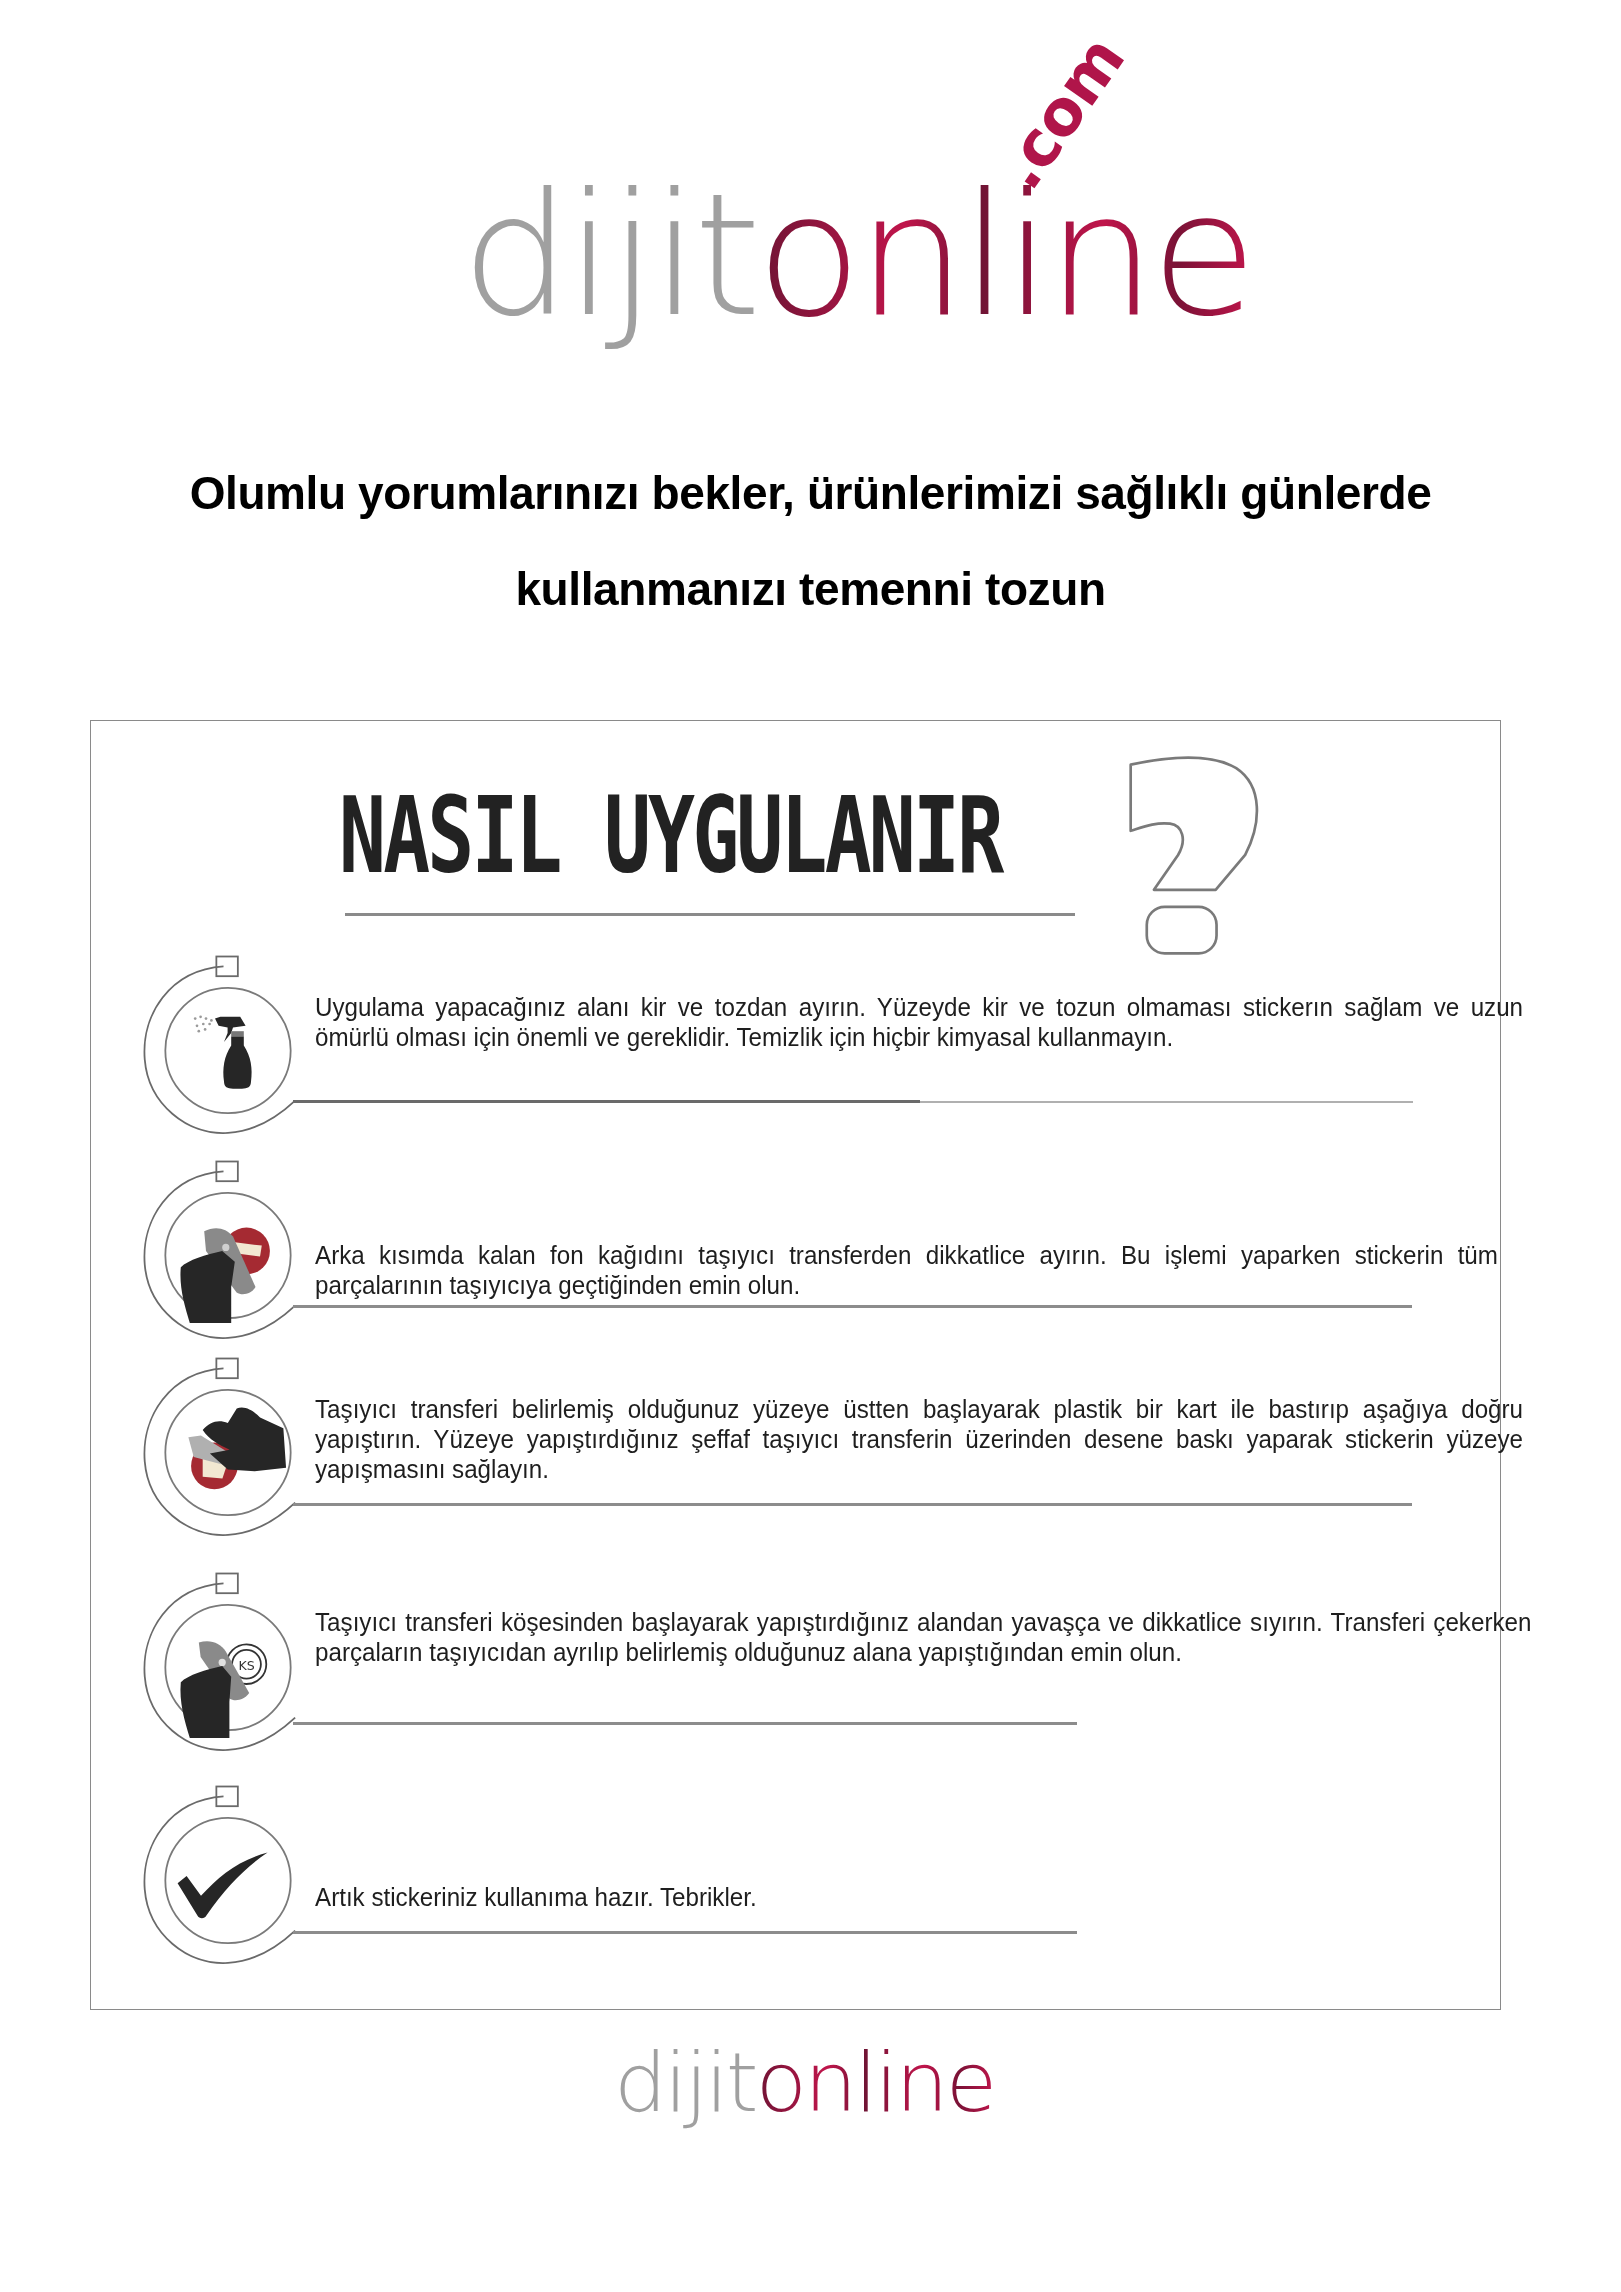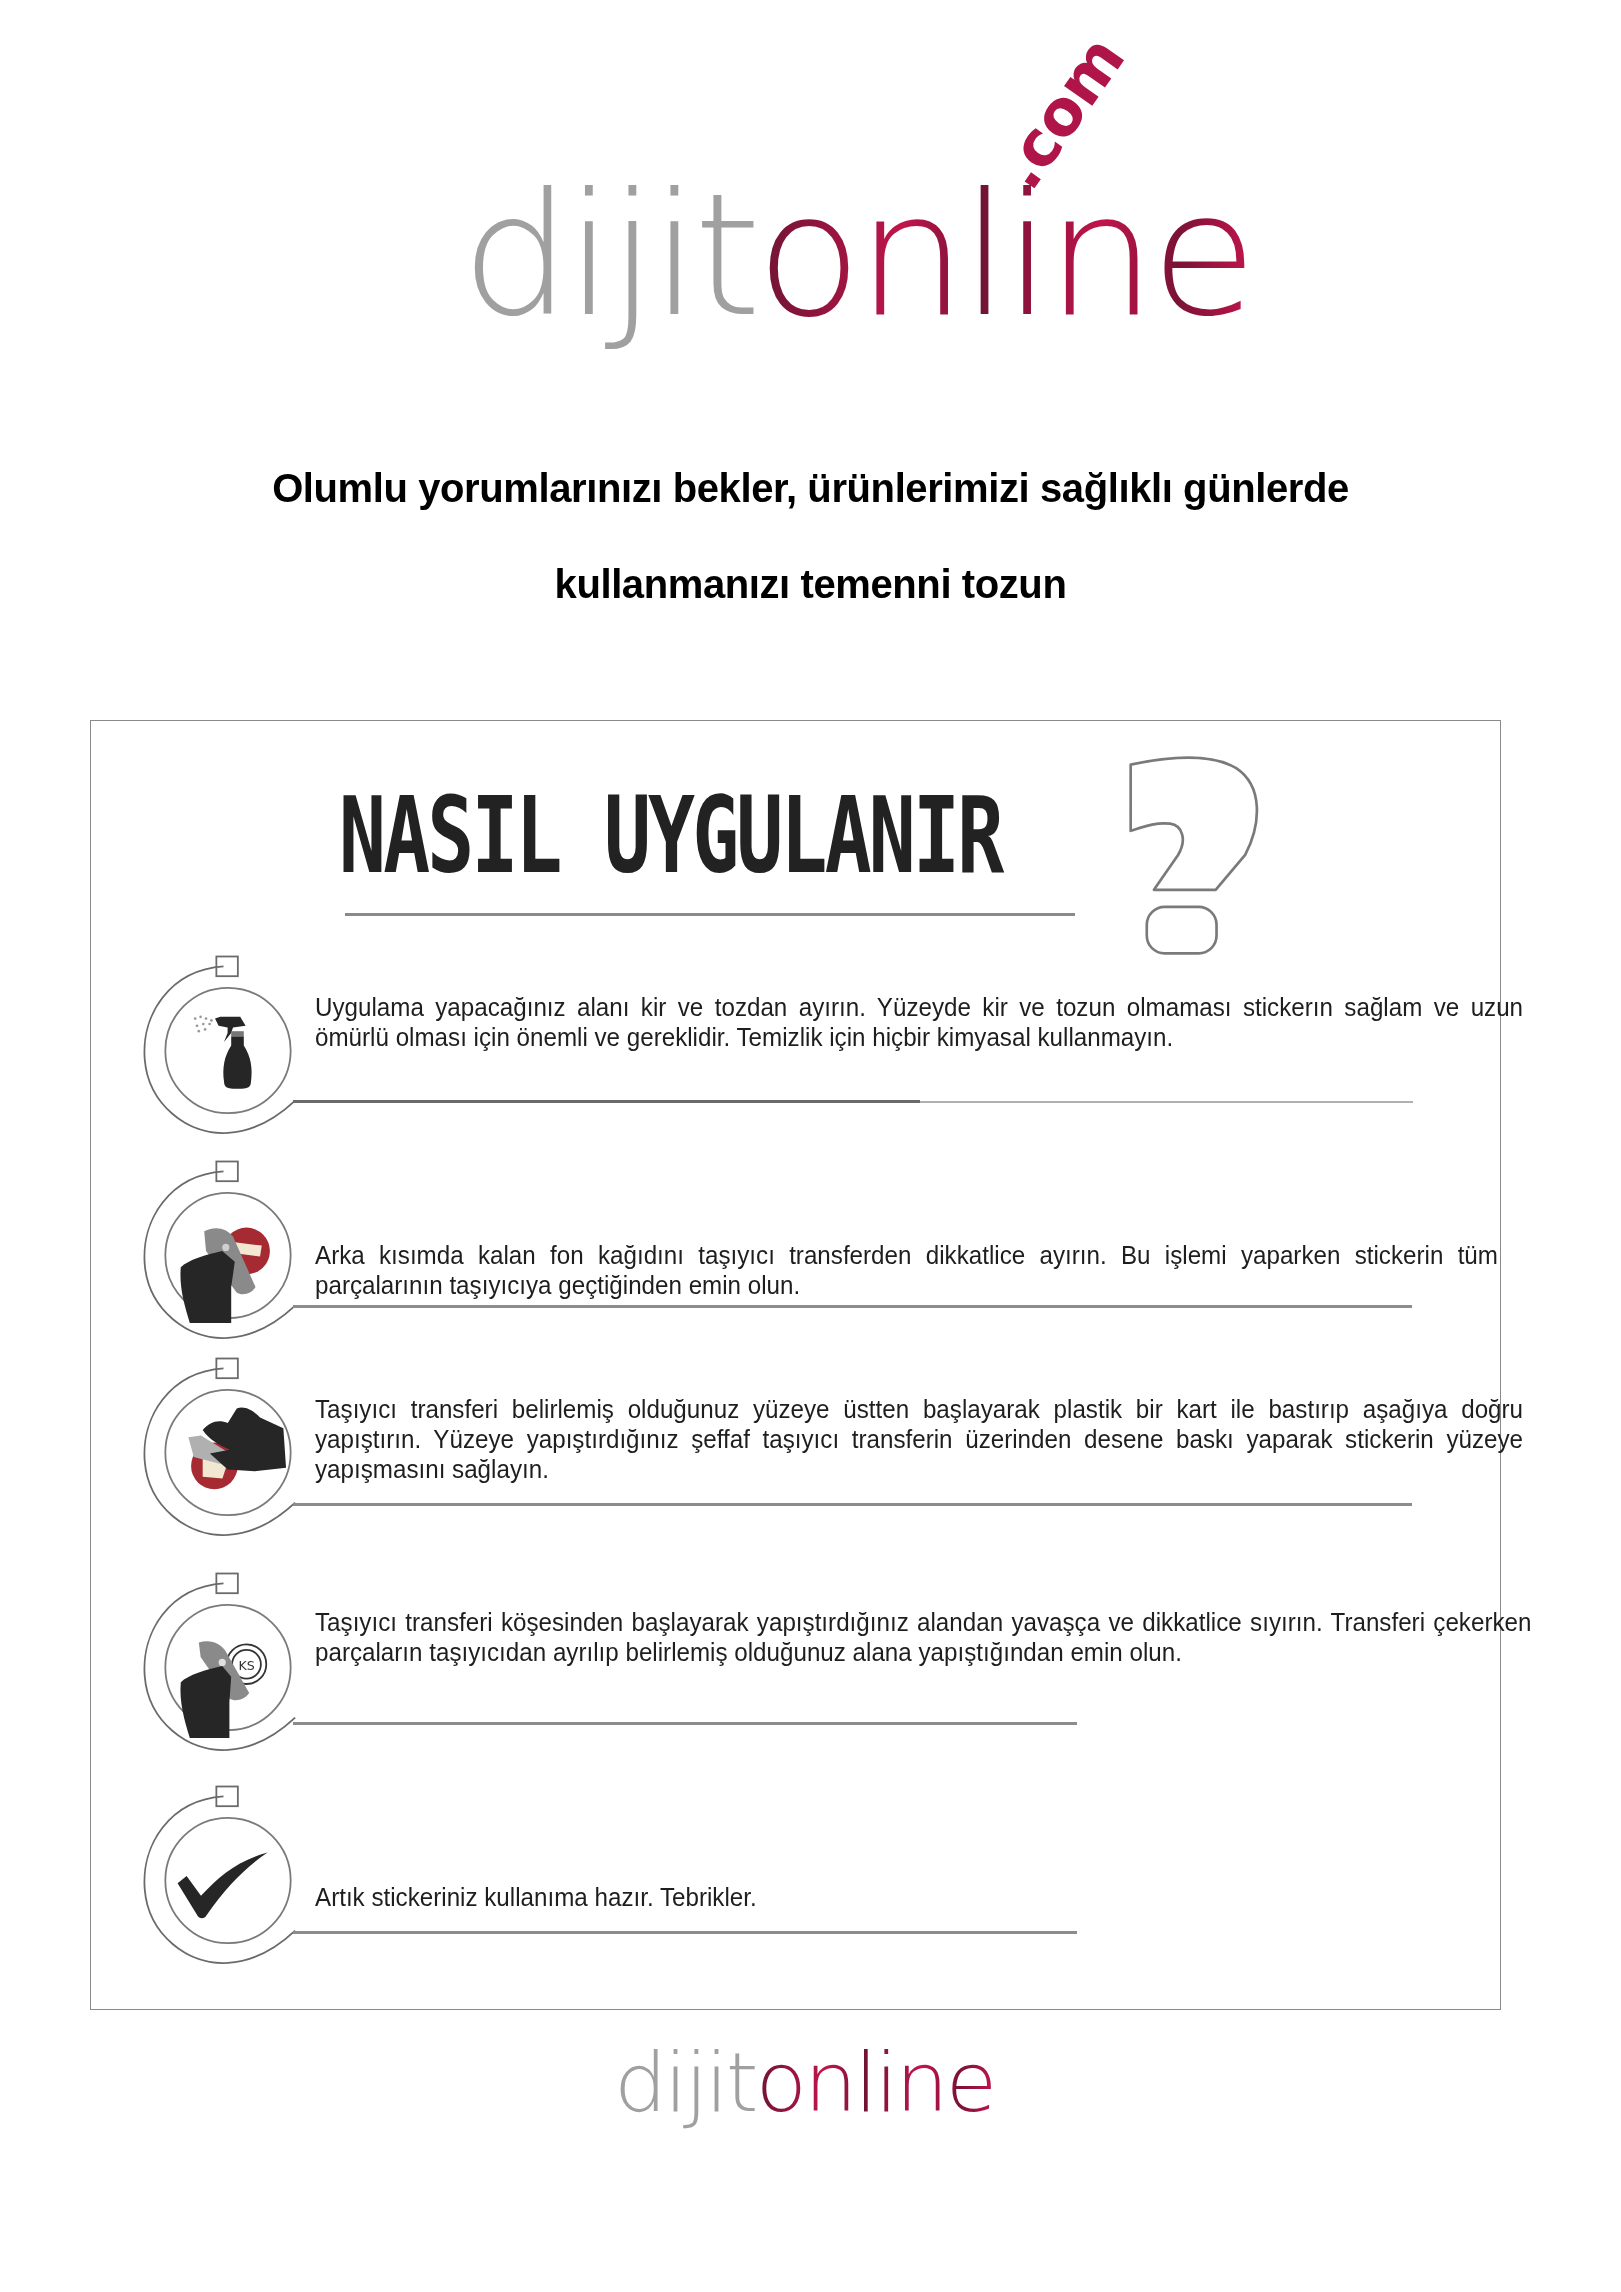--- a/index.html
+++ b/index.html
@@ -13,21 +13,21 @@
                font-weight: 300; transform: scaleX(1.02); transform-origin: left top; }
   .logo-grey { color: #a0a0a0; }
   .logo-red { background: linear-gradient(90deg, #6e1434 0%, #c0154b 30%, #6e1434 45%, #c0154b 70%, #7a1236 85%, #c0154b 100%);
               -webkit-background-clip: text; background-clip: text; color: transparent; }
   .logo-com { position: absolute; left: 582px; top: 13.4px; font-family: "DejaVu Sans", sans-serif;
               font-size: 63px; color: #b0154a; transform: rotate(-55deg); transform-origin: left bottom;
               font-weight: 700; letter-spacing: -0.9px; }
 
   
   .headline { position: absolute; left: 0; width: 1621px; text-align: center;
-              font-family: "Liberation Sans", sans-serif; font-weight: 700; font-size: 40px;
+              font-family: "Liberation Sans", sans-serif; font-weight: 700; font-size: 46px;
               color: #000; letter-spacing: -0.4px; }
   .headline.l1 { top: 466px; }
   .headline.l2 { top: 562px; }
 
   
   .box { position: absolute; left: 90px; top: 720px; width: 1411px; height: 1290px;
          border: 1.8px solid #8a8a8a; box-sizing: border-box; }
 
   .title-wrap { position: absolute; left: 339px; top: 784px; width: 743px; height: 107px; text-align: right; }
   .howto-title { font-family: "DejaVu Sans Mono", monospace; font-size: 100px; font-weight: 700;

